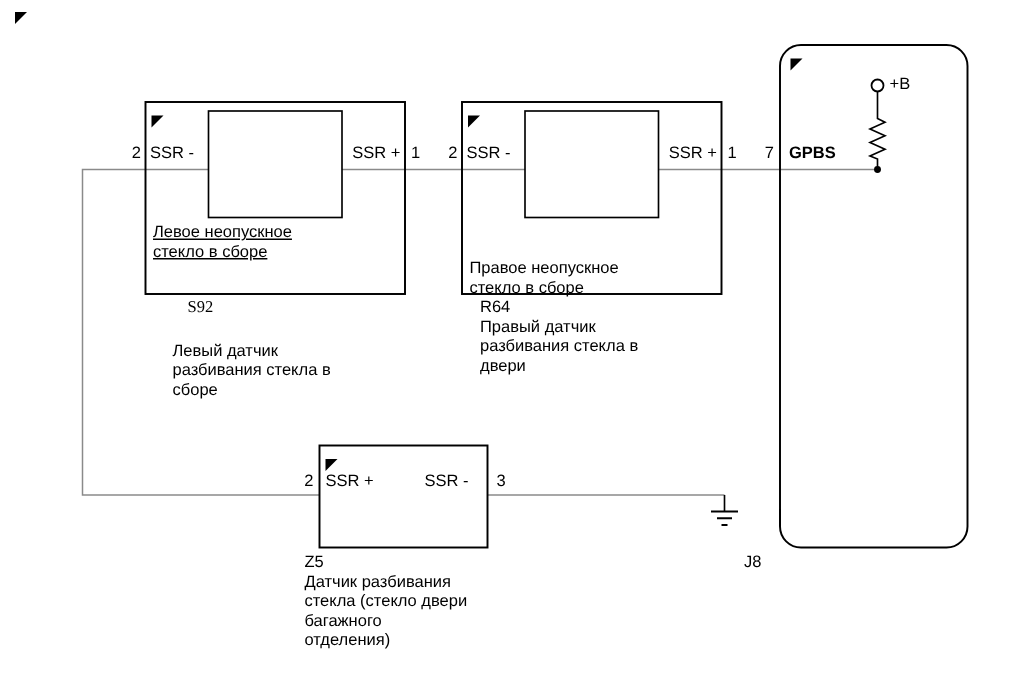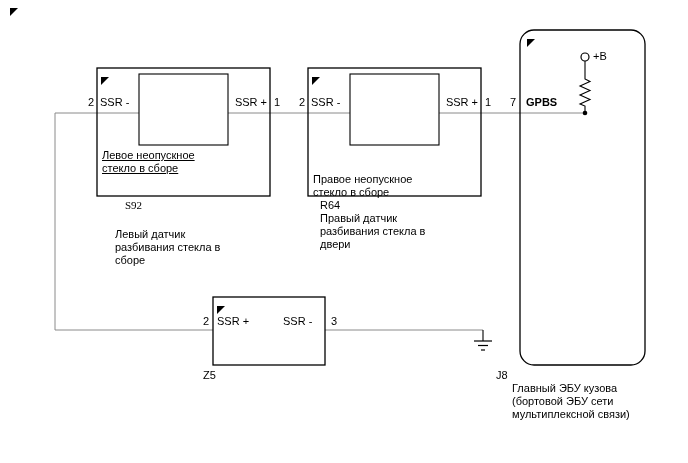--- a/index.html
+++ b/index.html
@@ -84,18 +84,19 @@
   <div class="lbl" style="left:320px; top:212px;">Правый датчик
 разбивания стекла в
 двери</div>
 
   <div class="lbl r" style="left:187px; top:315px; width:22px;">2</div>
   <div class="lbl" style="left:217px; top:315px;">SSR +</div>
   <div class="lbl" style="left:283px; top:315px;">SSR -</div>
   <div class="lbl" style="left:331px; top:315px;">3</div>
 
   <div class="lbl" style="left:203px; top:369px;">Z5</div>
+  <div class="lbl" style="left:203px; top:382px;">Датчик разбивания
+стекла (стекло двери
+багажного
+отделения)</div>
   <div class="lbl" style="left:496px; top:369px;">J8</div>
-  <div class="lbl" style="left:512px; top:382px;">Главный ЭБУ кузова
-(бортовой ЭБУ сети
-мультиплексной связи)</div>
 
 </div>
 
 </body></html>

